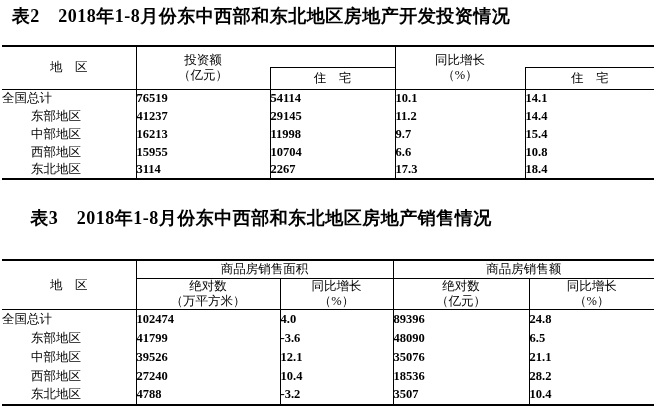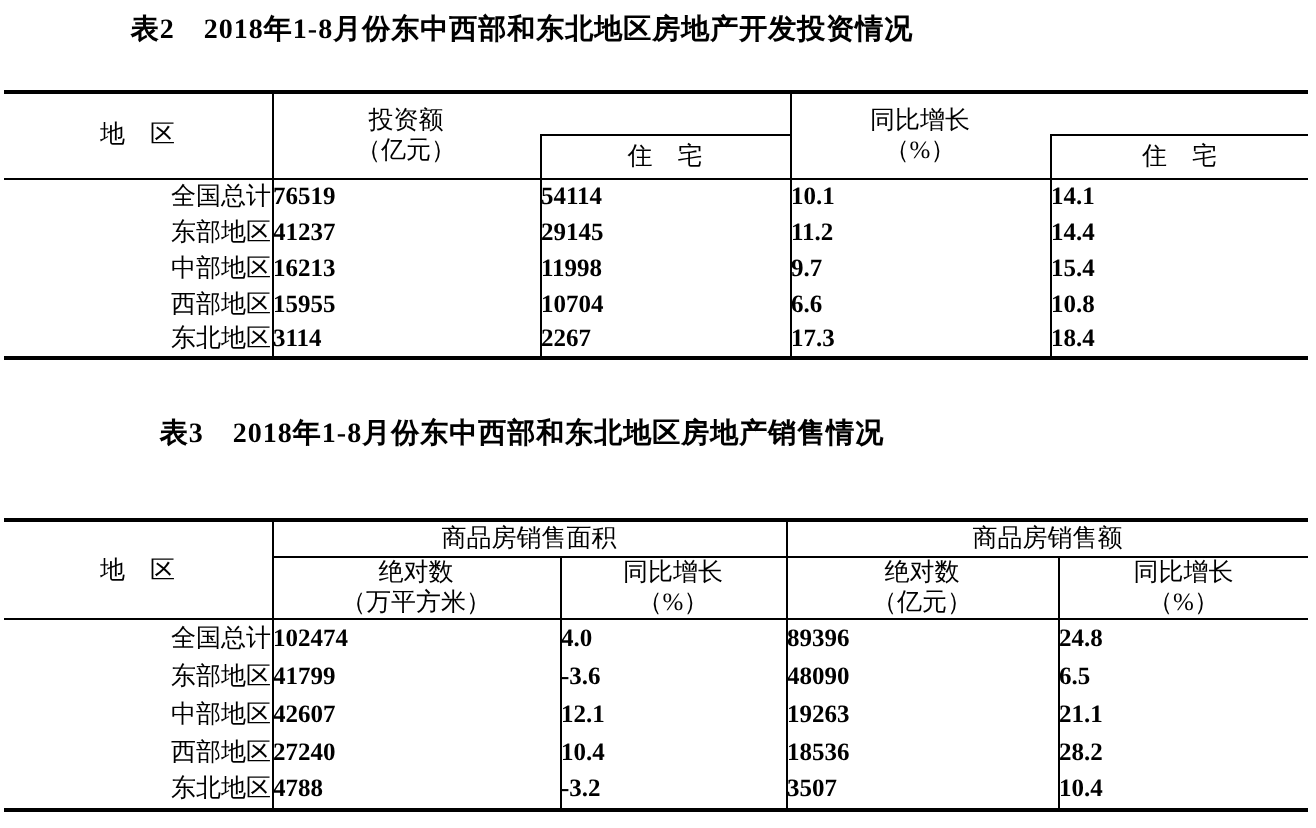--- a/index.html
+++ b/index.html
@@ -11,21 +11,21 @@
     font-family: "Liberation Serif", "DejaVu Serif", serif;
     color: #000000;
     overflow: hidden;
   }
   .tbl-title {
     position: absolute;
     left: 0;
     width: 522px;
     text-align: center;
     font-weight: bold;
-    font-size: 14px;
+    font-size: 18px;
     line-height: 18px;
     letter-spacing: 0.5px;
     white-space: nowrap;
   }
   .title-2 { top: 7px; }
   .title-3 { top: 209px; }
 
   .doc-table {
     position: absolute;
     left: 2px;
@@ -59,21 +59,21 @@
   .table-3 .hr1 { height: 18px; }
   .table-3 .hr2 { height: 31px; }
   .table-3 .dr  { height: 19px; }
 
   .num {
     text-align: left;
     padding-right: 6px;
     font-weight: bold;
   }
   .region {
-    text-align: right;
+    text-align: left;
     padding-left: 7px;
   }
   tr.indent .region { padding-left: 29px; }
 </style>
 </head>
 <body>
 
 <div class="page">
 
   <div class="tbl-title title-2">表2　2018年1-8月份东中西部和东北地区房地产开发投资情况</div>
@@ -187,23 +187,23 @@
       </tr>
       <tr class="dr indent">
         <td class="region">东部地区</td>
         <td class="num bl">41799</td>
         <td class="num bl">-3.6</td>
         <td class="num bl">48090</td>
         <td class="num bl">6.5</td>
       </tr>
       <tr class="dr indent">
         <td class="region">中部地区</td>
-        <td class="num bl">42607</td>
+        <td class="num bl">39526</td>
         <td class="num bl">12.1</td>
-        <td class="num bl">19263</td>
+        <td class="num bl">35076</td>
         <td class="num bl">21.1</td>
       </tr>
       <tr class="dr indent">
         <td class="region">西部地区</td>
         <td class="num bl">27240</td>
         <td class="num bl">10.4</td>
         <td class="num bl">18536</td>
         <td class="num bl">28.2</td>
       </tr>
       <tr class="dr indent">

